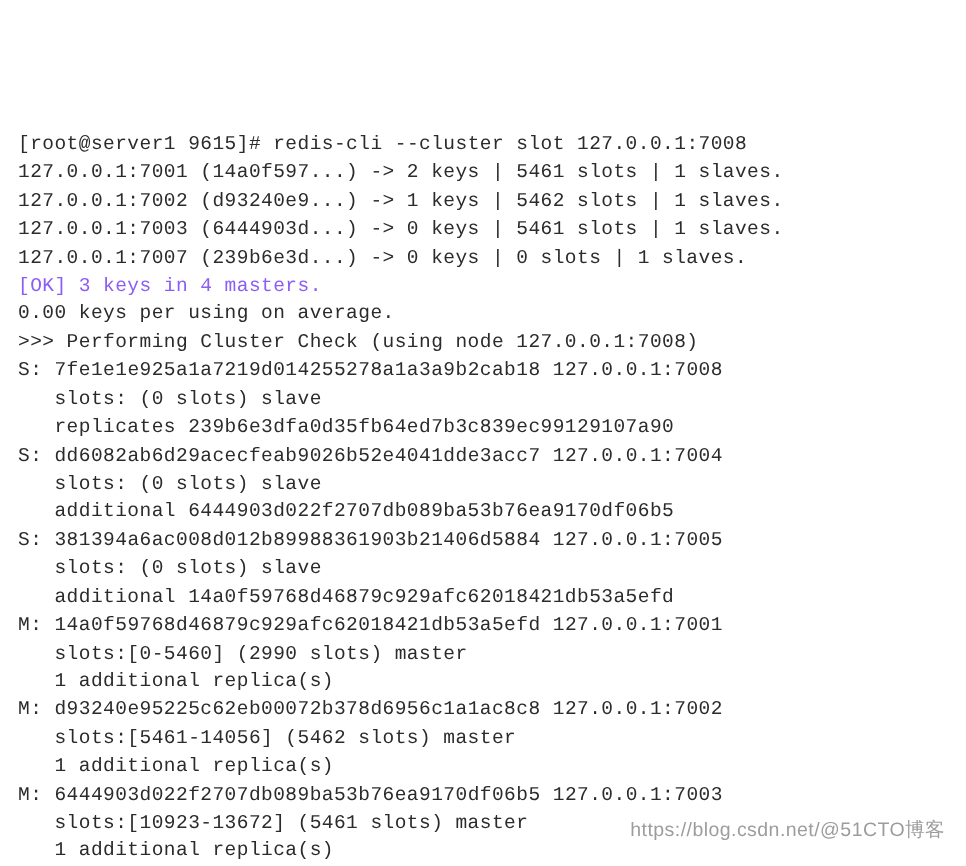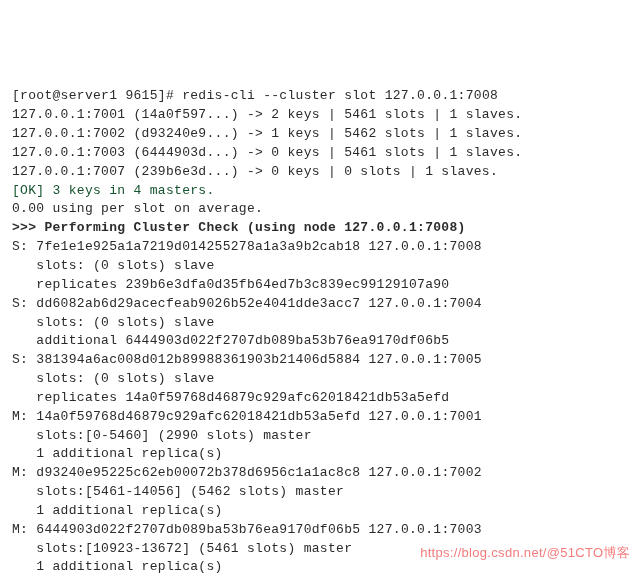--- a/index.html
+++ b/index.html
@@ -8,54 +8,54 @@
     background: #ffffff;
     font-family: "Courier New", Courier, monospace;
     font-size: 13px;
     line-height: 1.45;
     color: #2b2b2b;
     width: 644px;
     box-sizing: border-box;
     white-space: pre;
     letter-spacing: 0.3px;
   }
-  .green { color: #14532d; }
-  .bold { font-weight: bold; }
+  .green { color: #8b5cf6; }
+  .bold { font-weight: normal; }
   .watermark {
     position: fixed;
     right: 14px;
     bottom: 14px;
-    color: #ef4444;
+    color: #737373;
     font-family: Arial, sans-serif;
     font-size: 13px;
     opacity: 0.7;
   }
 </style>
 </head>
 <body>
 
 
 
 <div><span><span>[root@server1 9615]#</span> <span>redis-cli --cluster slot 127.0.0.1:7008</span></span>
 <span>127.0.0.1:7001 (14a0f597...) -&gt; 2 keys | 5461 slots | 1 slaves.</span>
 <span>127.0.0.1:7002 (d93240e9...) -&gt; 1 keys | 5462 slots | 1 slaves.</span>
 <span>127.0.0.1:7003 (6444903d...) -&gt; 0 keys | 5461 slots | 1 slaves.</span>
 <span>127.0.0.1:7007 (239b6e3d...) -&gt; 0 keys | 0 slots | 1 slaves.</span>
 <span class="green">[OK] 3 keys in 4 masters.</span>
-<span>0.00 using per slot on average.</span>
+<span>0.00 keys per using on average.</span>
 <span class="bold">&gt;&gt;&gt; Performing Cluster Check (using node 127.0.0.1:7008)</span>
 <span><span>S:</span> <span>7fe1e1e925a1a7219d014255278a1a3a9b2cab18</span> <span>127.0.0.1:7008</span></span>
 <span>   slots: (0 slots) slave</span>
 <span>   replicates 239b6e3dfa0d35fb64ed7b3c839ec99129107a90</span>
 <span><span>S:</span> <span>dd6082ab6d29acecfeab9026b52e4041dde3acc7</span> <span>127.0.0.1:7004</span></span>
 <span>   slots: (0 slots) slave</span>
 <span>   additional 6444903d022f2707db089ba53b76ea9170df06b5</span>
 <span><span>S:</span> <span>381394a6ac008d012b89988361903b21406d5884</span> <span>127.0.0.1:7005</span></span>
 <span>   slots: (0 slots) slave</span>
-<span>   replicates 14a0f59768d46879c929afc62018421db53a5efd</span>
+<span>   additional 14a0f59768d46879c929afc62018421db53a5efd</span>
 <span><span>M:</span> <span>14a0f59768d46879c929afc62018421db53a5efd</span> <span>127.0.0.1:7001</span></span>
 <span>   slots:[0-5460] (2990 slots) master</span>
 <span>   1 additional replica(s)</span>
 <span><span>M:</span> <span>d93240e95225c62eb00072b378d6956c1a1ac8c8</span> <span>127.0.0.1:7002</span></span>
 <span>   slots:[5461-14056] (5462 slots) master</span>
 <span>   1 additional replica(s)</span>
 <span><span>M:</span> <span>6444903d022f2707db089ba53b76ea9170df06b5</span> <span>127.0.0.1:7003</span></span>
 <span>   slots:[10923-13672] (5461 slots) master</span>
 <span>   1 additional replica(s)</span>
 

